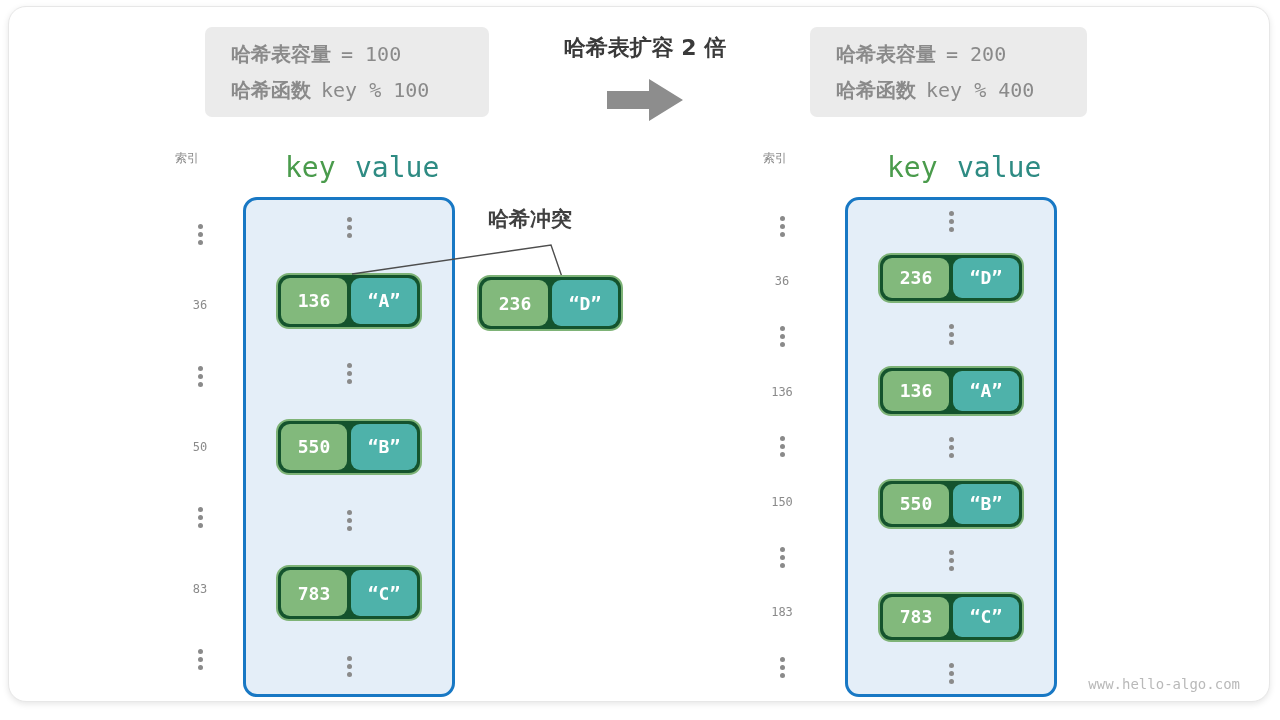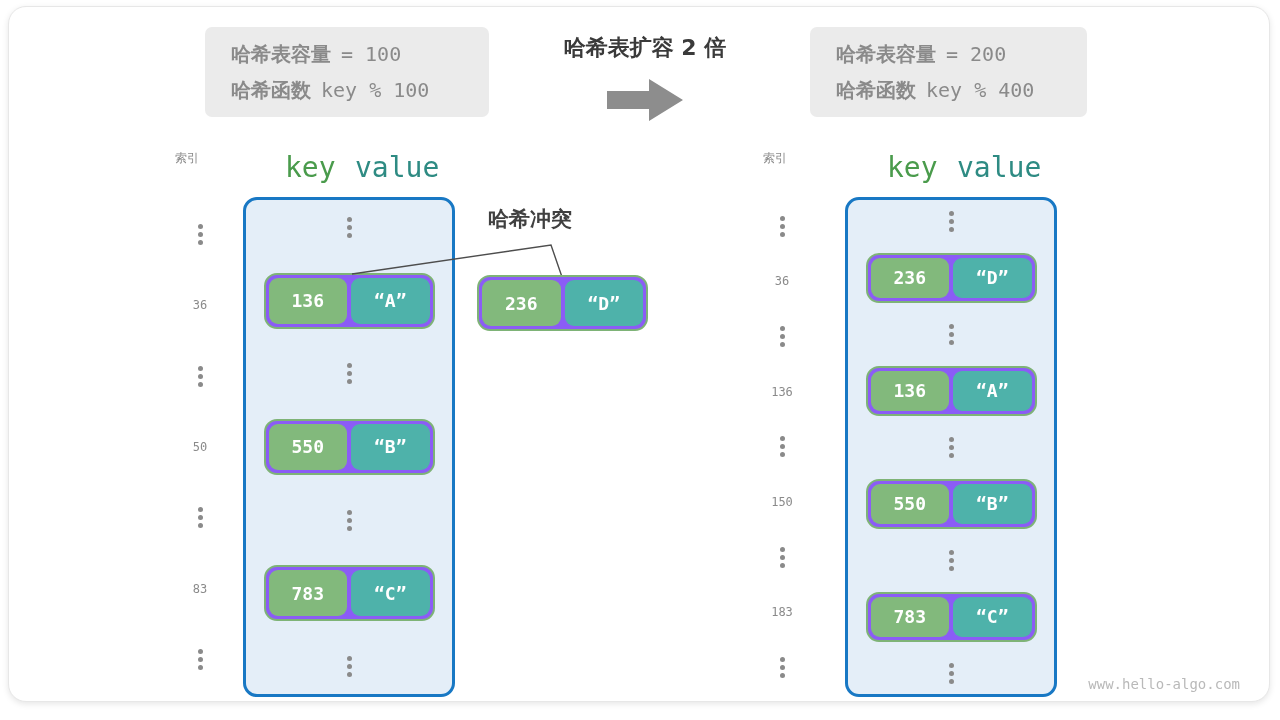--- a/index.html
+++ b/index.html
@@ -57,21 +57,21 @@
   .index-num {
     font-family: "DejaVu Sans Mono", monospace; font-size: 12px; color: #8a8a8a;
   }
 
   
   .vdots { display: flex; flex-direction: column; gap: 3px; align-items: center; }
   .vdots i { width: 5px; height: 5px; border-radius: 50%; background: #8a8a8a; }
 
   
   .pair {
-    width: 171px; height: 56px; background: #8b5cf6;
+    width: 146px; height: 56px; background: #14532d;
     border: 2px solid #7eb377; border-radius: 13px;
     display: flex; padding: 3px; gap: 4px;
   }
   .pair.small { height: 50px; }
   .pair .cell {
     flex: 1; border-radius: 9px; display: flex; align-items: center; justify-content: center;
     color: #ffffff; font-family: "DejaVu Sans Mono", monospace; font-size: 18px; font-weight: bold;
     white-space: nowrap;
   }
   .pair .cell-key { background: #82b97c; }

